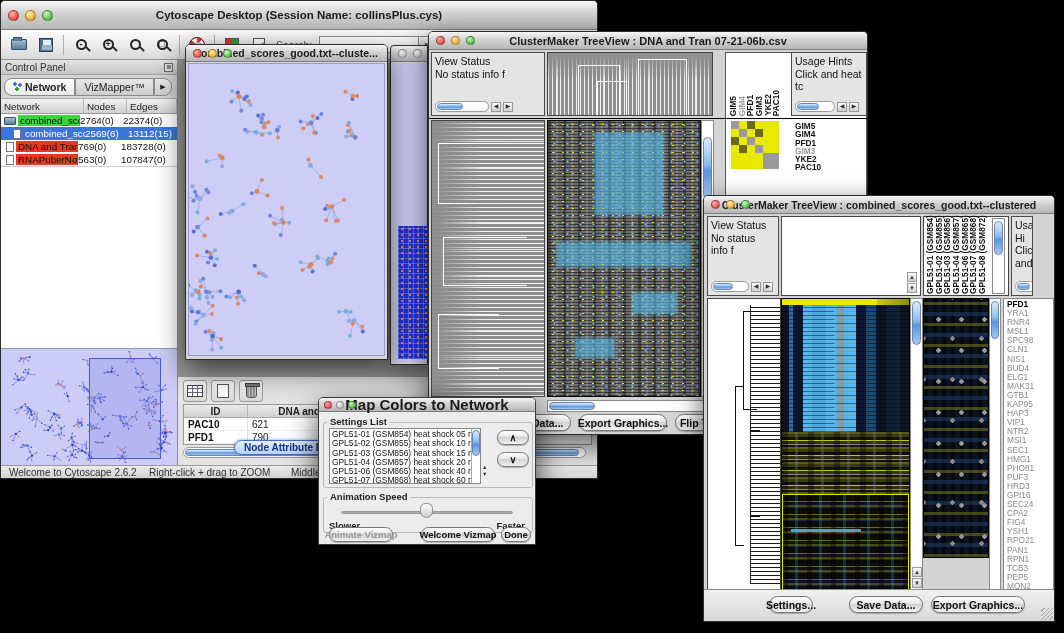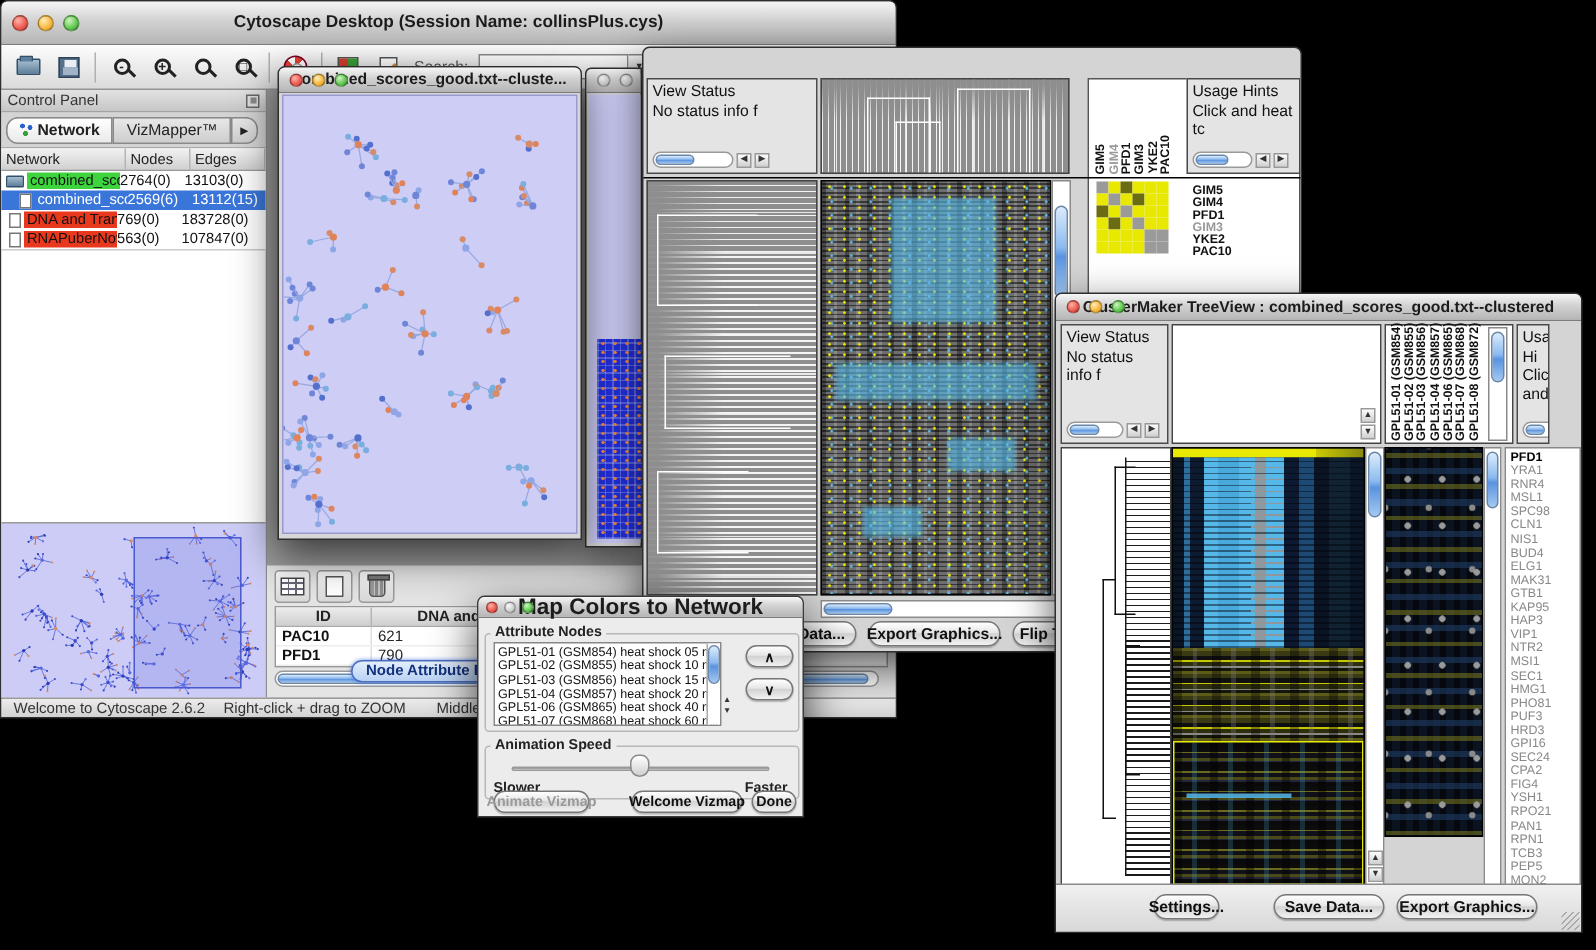--- a/index.html
+++ b/index.html
@@ -307,21 +307,21 @@
             <span class="hc-name">Network</span>
             <span class="hc-nodes">Nodes</span>
             <span class="hc-edges">Edges</span>
           </div>
           <div>
 
           <div class="ntrow row-green ic-folder">
               <span class="nticon"></span>
               <span class="ntname">combined_scores_</span>
               <span class="ntnodes">2764(0)</span>
-              <span class="ntedges">13103(0)</span>
+              <span class="ntedges">22374(0)</span>
             </div>
               <div class="ntrow row-selected ic-doc">
               <span class="nticon"></span>
               <span class="ntname">combined_sco</span>
               <span class="ntnodes">2569(6)</span>
               <span class="ntedges">13112(15)</span>
             </div>
               <div class="ntrow row-red ic-doc">
               <span class="nticon"></span>
               <span class="ntname">DNA and Tran 07</span>
@@ -1371,20 +1371,28 @@
           <circle cx="156.45577545234957" cy="27.83144426800012" r="2" fill="#d98a66"></circle>
           <line x1="163.82178332051262" y1="32.0430725121405" x2="163.4477796209344" y2="35.091035368795374" stroke="#96a8e0" stroke-width="0.8"></line>
           <circle cx="163.4477796209344" cy="35.091035368795374" r="2" fill="#5470cf"></circle>
           <line x1="163.82178332051262" y1="32.0430725121405" x2="168.15107028783945" y2="31.958032821308883" stroke="#96a8e0" stroke-width="0.8"></line>
           <circle cx="168.15107028783945" cy="31.958032821308883" r="2" fill="#e0835a"></circle>
           <circle cx="163.82178332051262" cy="32.0430725121405" r="2.4" fill="#d98a66"></circle>
         </svg></div>
   </div>
 
   <div class="win tvwin" id="tv1" style="z-index:4;">
+    <div class="titlebar">
+      <span class="lights">
+        <i class="light red sm"></i>
+        <i class="light yellow sm"></i>
+        <i class="light green sm"></i>
+      </span>
+      <span class="title-text">ClusterMaker TreeView : DNA and Tran 07-21-06b.csv</span>
+    </div>
 
     <div class="panelbox" style="left:2px;top:20px;width:114px;height:64px;">
       <div>View Status</div>
       <div>No status info f</div>
       <div class="pscroll">
         <span class="scrolltrack">
             <span class="aquapill"></span>
           </span>
         <span class="arrowbtn">◀</span>
         <span class="arrowbtn">▶</span>
@@ -1628,21 +1636,21 @@
     <div class="titlebar">
       <span class="lights">
         <i class="light red" style="width:8px;height:8px;"></i>
         <i class="light gray" style="width:8px;height:8px;"></i>
         <i class="light green" style="width:8px;height:8px;"></i>
       </span>
       <span class="title-text">Map Colors to Network</span>
     </div>
 
     <div class="groupbox" style="left:4px;top:24px;width:210px;height:66px;"></div>
-    <span class="grouplabel" style="left:8px;top:18px;">Attribute Nodes</span>
+    <span class="grouplabel" style="left:8px;top:18px;">Settings List</span>
 
     <div id="attr-list">
 
     <div class="attr-item">GPL51-01 (GSM854) heat shock 05 min</div>
         <div class="attr-item">GPL51-02 (GSM855) heat shock 10 min</div>
         <div class="attr-item">GPL51-03 (GSM856) heat shock 15 min</div>
         <div class="attr-item">GPL51-04 (GSM857) heat shock 20 min</div>
         <div class="attr-item">GPL51-06 (GSM865) heat shock 40 min</div>
         <div class="attr-item">GPL51-07 (GSM868) heat shock 60 min</div>
       </div>

